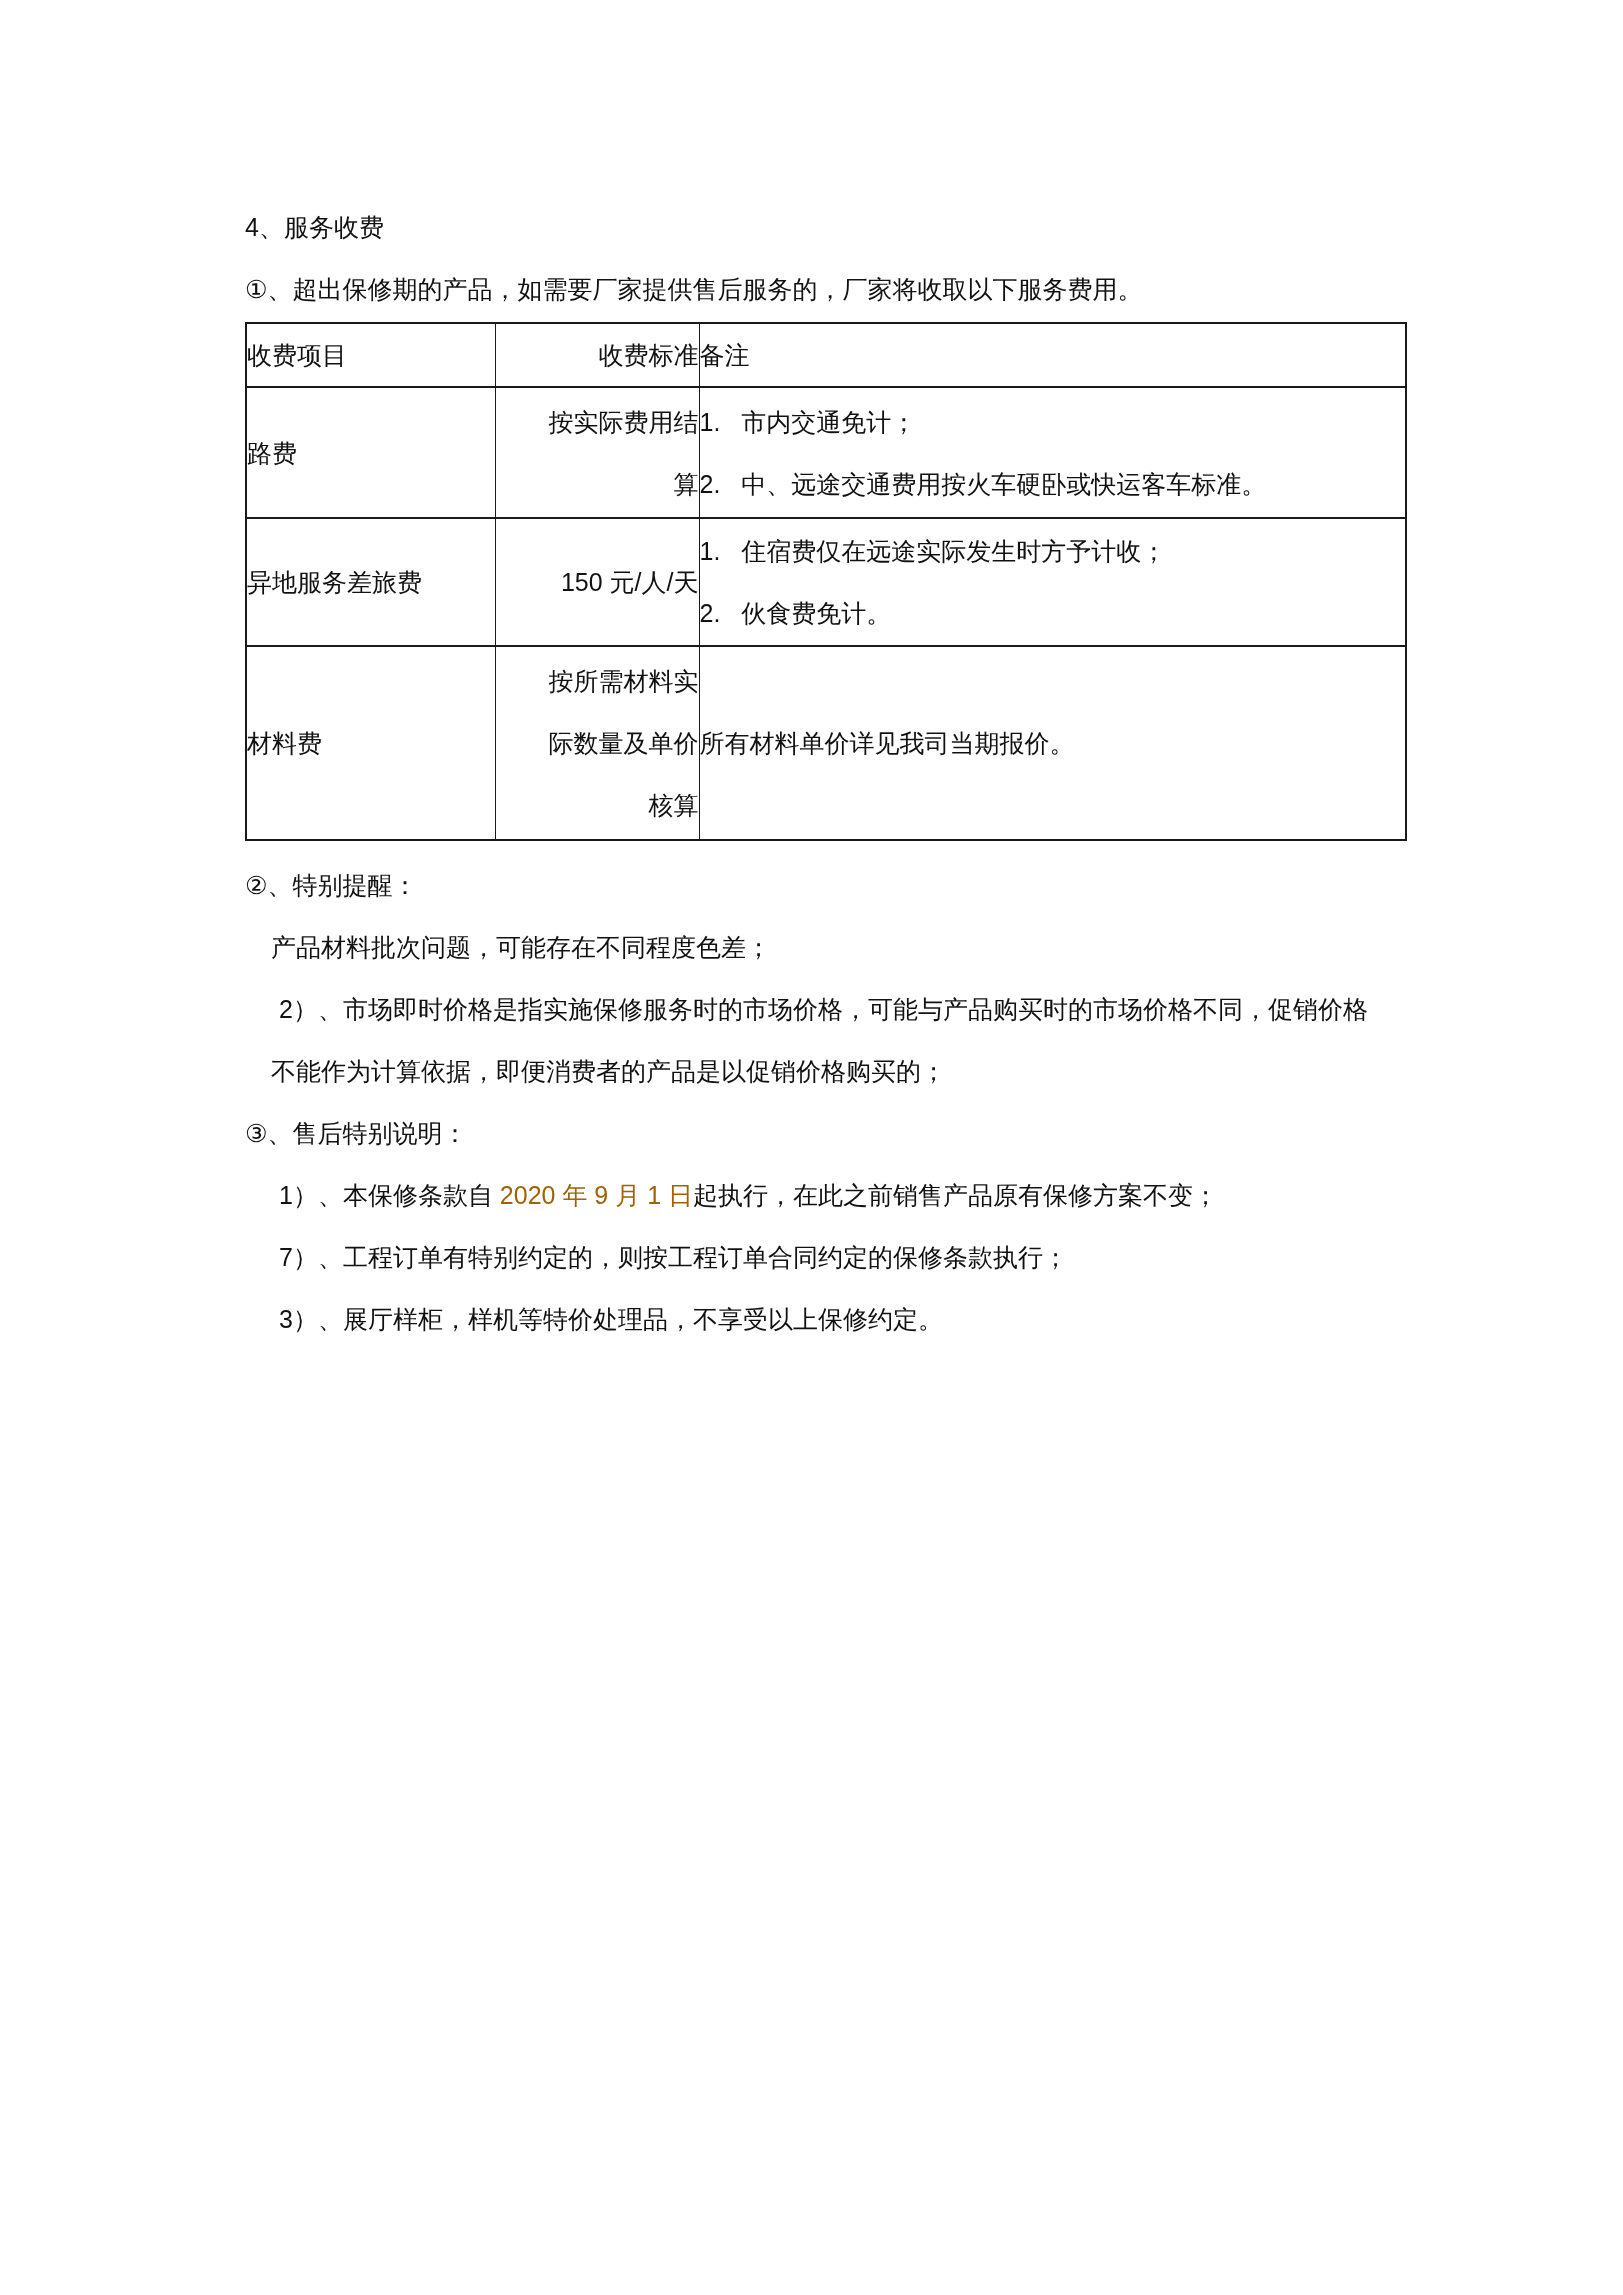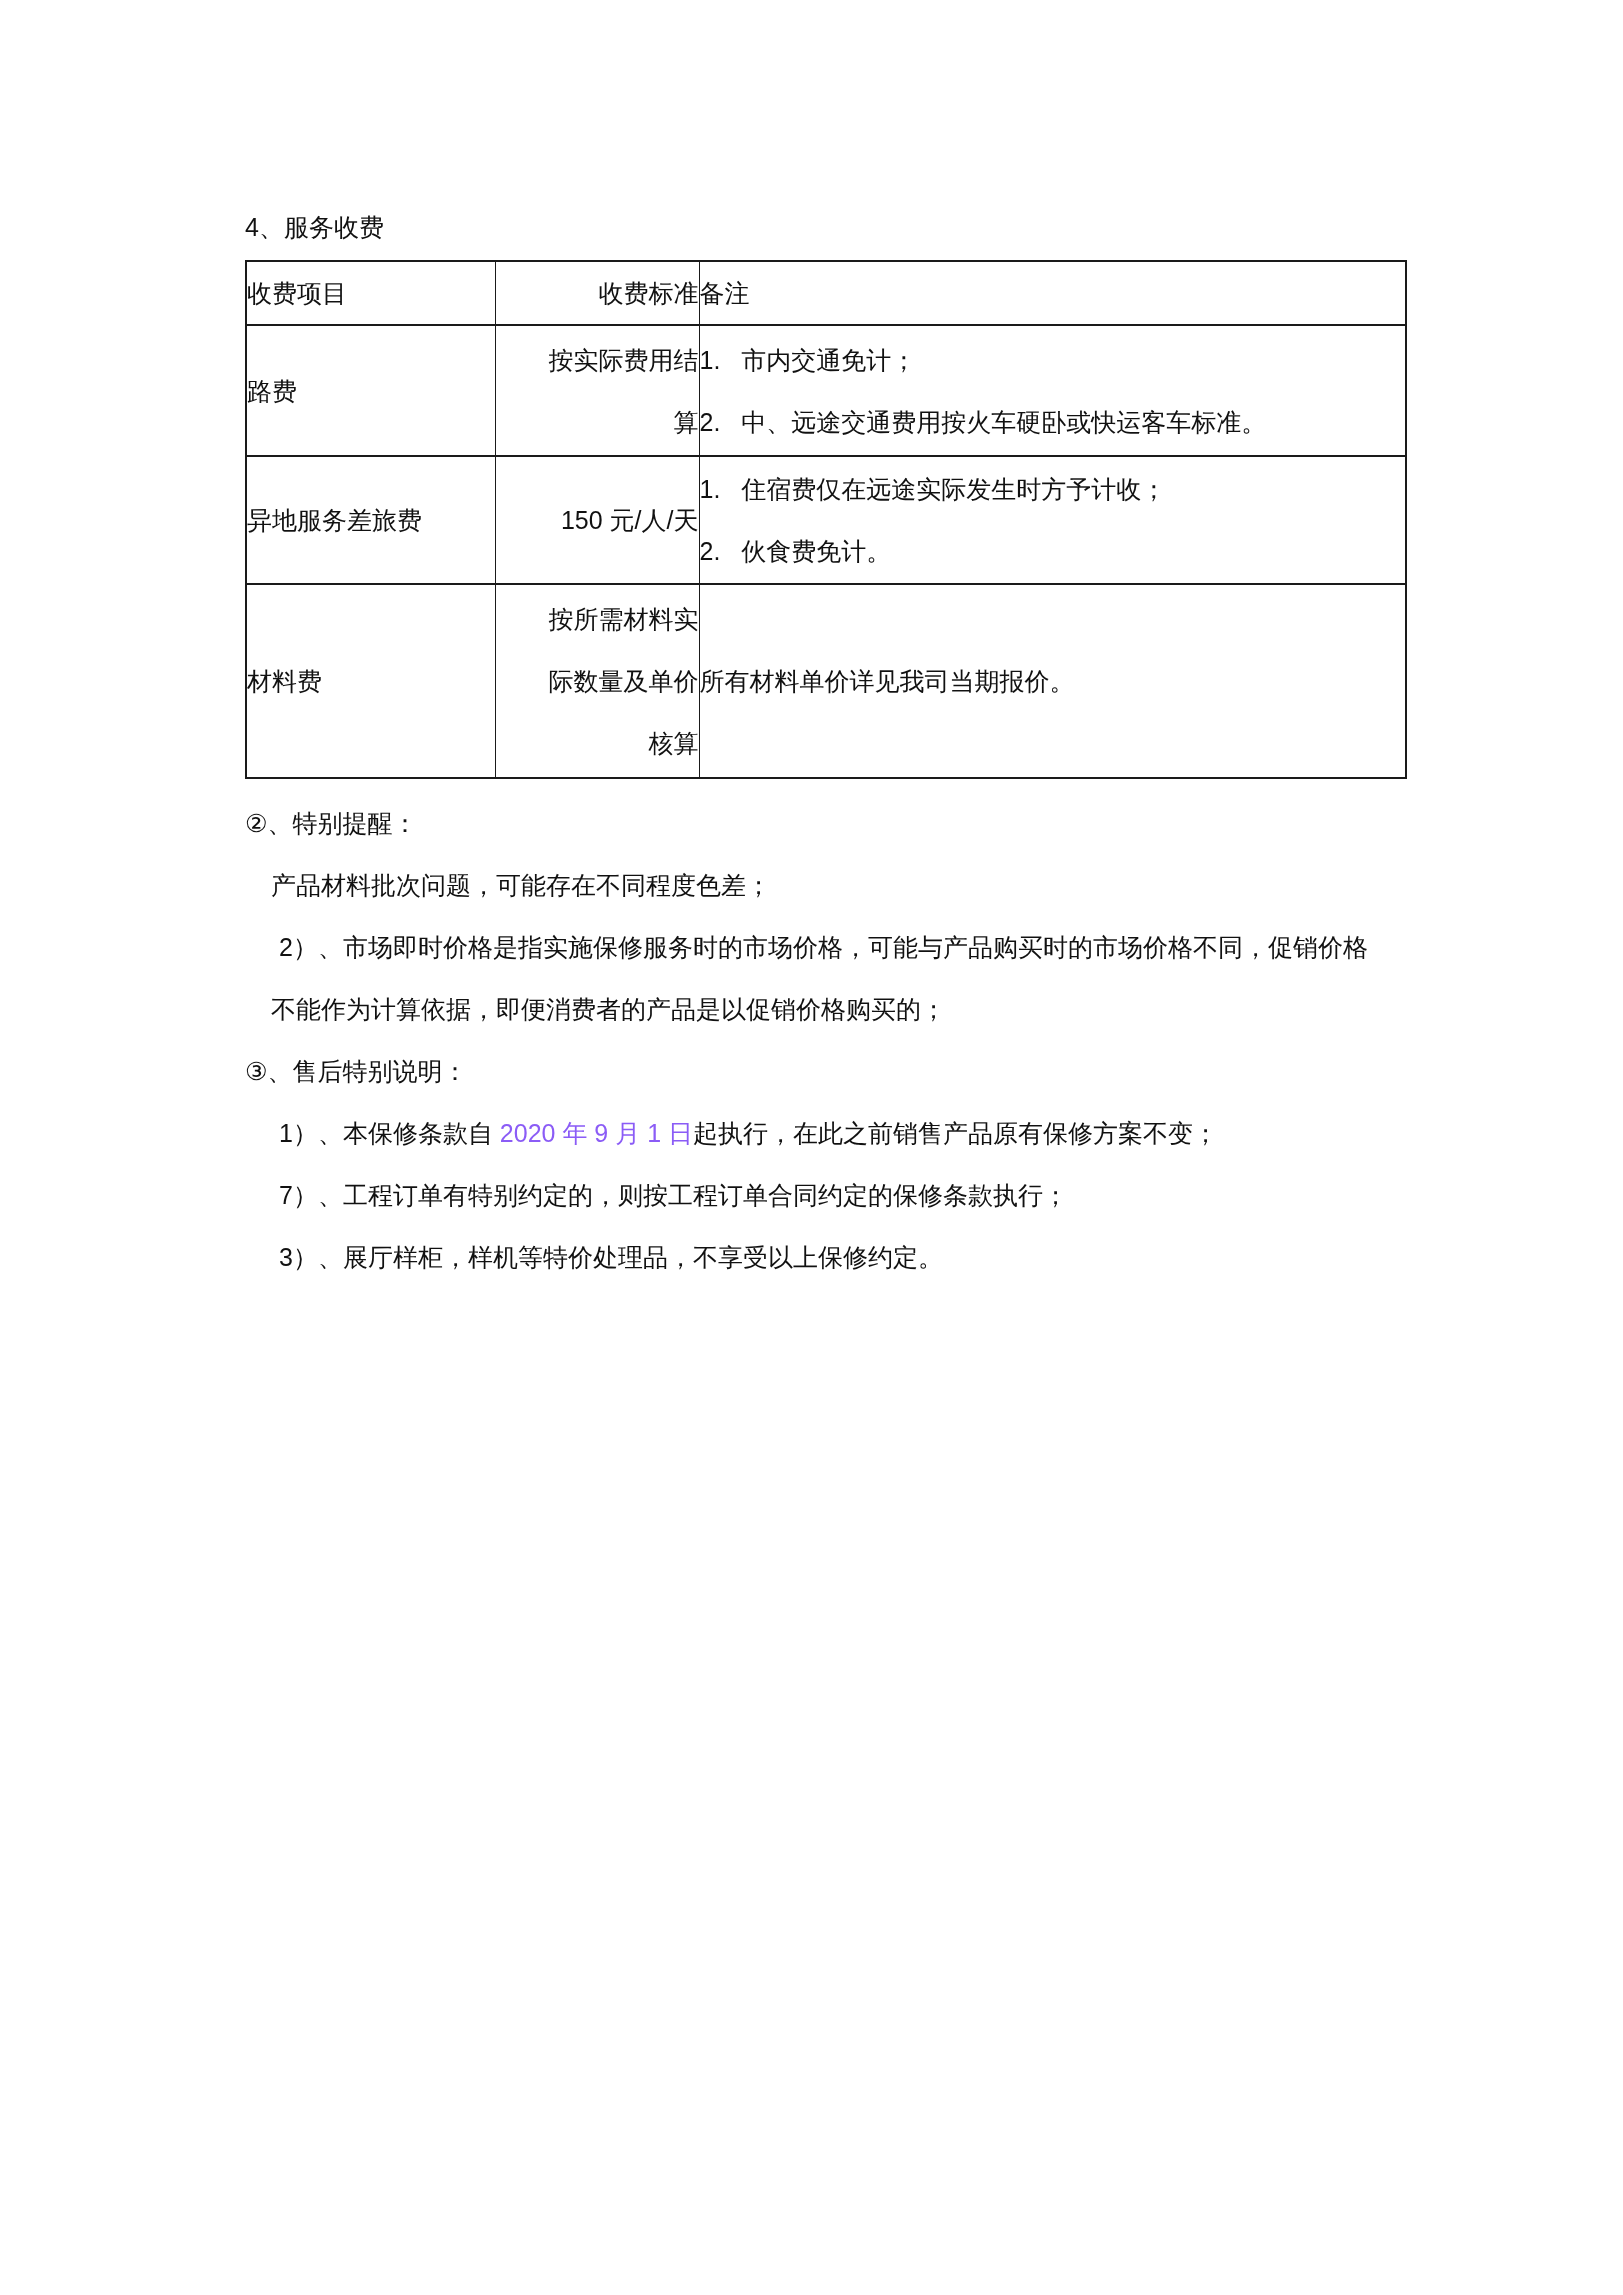--- a/index.html
+++ b/index.html
@@ -15,21 +15,21 @@
   }
   .content{padding:196px 170px 0 245px;}
   .line{
     height:62px;
     line-height:62px;
     white-space:pre;
   }
   .sub-first{margin-left:34px;}
   .sub-cont{margin-left:26px;}
   .sec-title{margin-top:13px;}
-  .red{color:#8b5cf6;}
+  .red{color:#a16207;}
 
   table.fee-table{
     border-collapse:collapse;
     table-layout:fixed;
     width:1159px;
     margin-top:2px;
     border:2.6px solid #1a1a1a;
   }
   table.fee-table td{
     border:1.3px solid #1a1a1a;
@@ -51,20 +51,21 @@
   td.c3{padding-left:10.5px;padding-right:5.2px;}
 </style>
 </head>
 <body>
 
 <div class="page">
   <div class="content">
 
     <div class="line">4、服务收费</div>
 
+    <div class="line">①、超出保修期的产品，如需要厂家提供售后服务的，厂家将收取以下服务费用。</div>
 
     <table class="fee-table">
       <colgroup>
         <col style="width:249px">
         <col style="width:204px">
         <col style="width:707px">
       </colgroup>
       <tbody>
         <tr class="hrow">
           <td class="c1">

